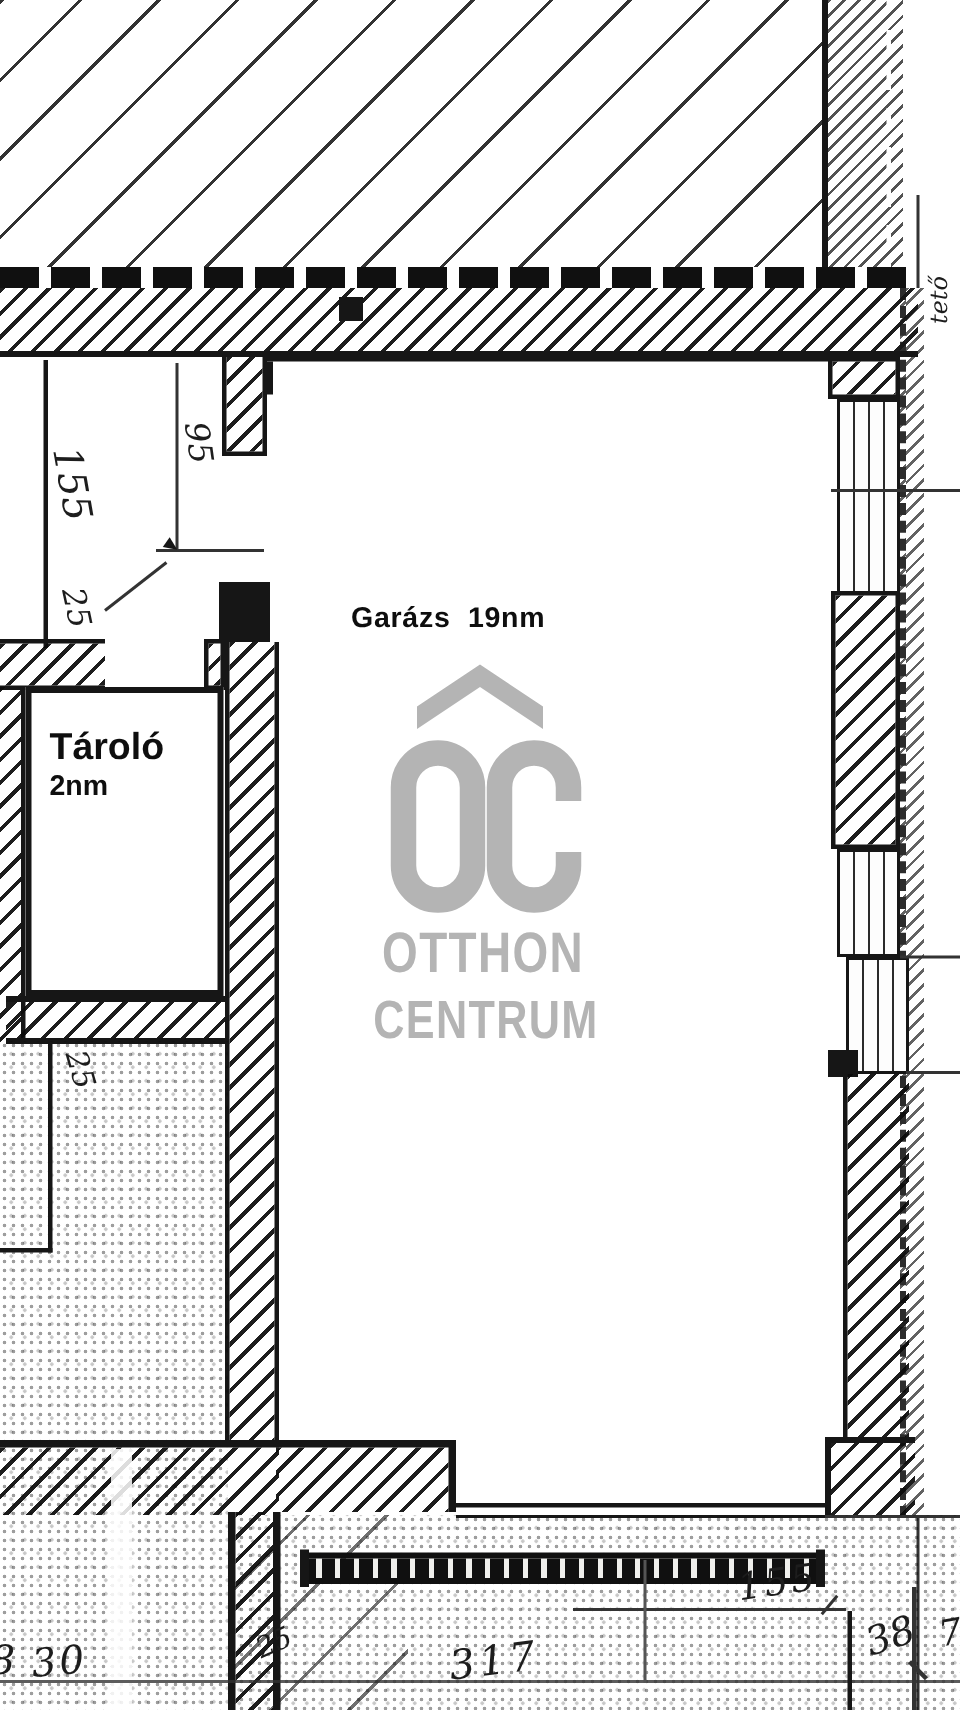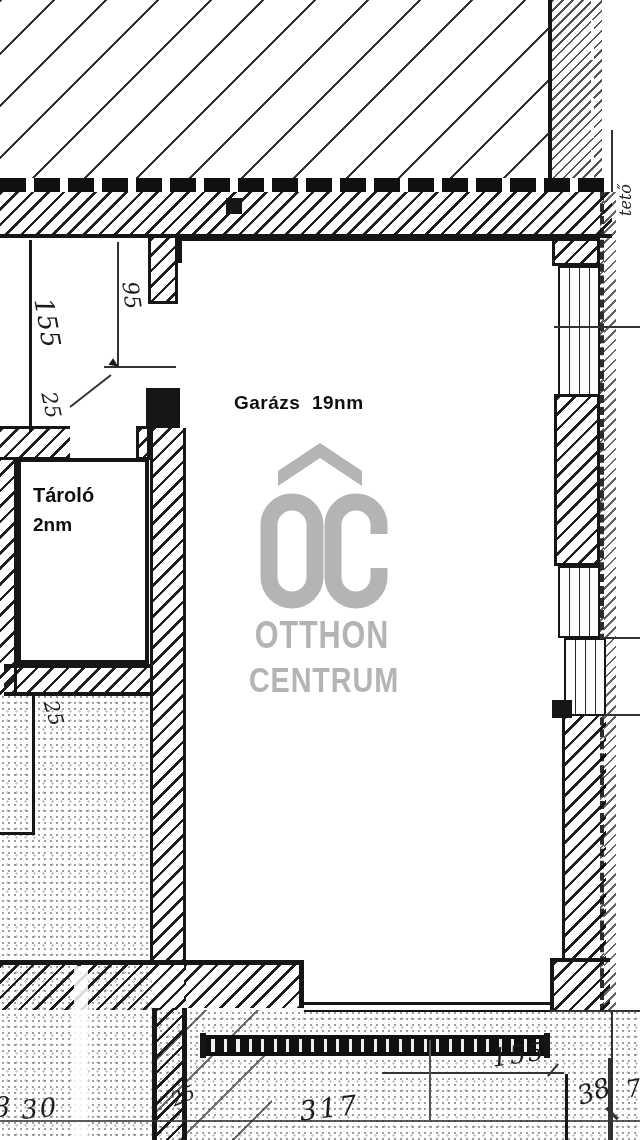--- a/index.html
+++ b/index.html
@@ -105,22 +105,22 @@
 
   <svg class="abs" style="left:225px;top:438px;" width="200" height="270" viewBox="0 0 200 270">
     <path d="M53 48 L53 33 L95 5 L137 33 L137 48 L95 20 Z" fill="#b4b4b4"></path>
     <rect x="44" y="64" width="46" height="98" rx="23" fill="none" stroke-width="17" stroke="#b4b4b4"></rect>
     <rect x="108" y="64" width="46" height="98" rx="23" fill="none" stroke-width="17" stroke="#b4b4b4"></rect>
     <rect x="136" y="96" width="34" height="34" fill="#ffffff"></rect>
     <text x="0" y="0" transform="translate(97,210) scale(0.9,1.12)" text-anchor="middle" font-family="Liberation Sans, sans-serif" font-size="34" font-weight="bold" letter-spacing="1" fill="#b4b4b4">OTTHON</text>
     <text x="0" y="0" transform="translate(99,254) scale(0.9,1.12)" text-anchor="middle" font-family="Liberation Sans, sans-serif" font-size="32" font-weight="bold" letter-spacing="1" fill="#b4b4b4">CENTRUM</text>
   </svg>
 
-  <div class="abs lbl" style="left:234px;top:392px;font-size:19px;letter-spacing:.5px;">Garázs  19nm</div>
-  <div class="abs lbl" style="left:33px;top:484px;font-size:20px;">Tároló</div>
+  <div class="abs lbl" style="left:234px;top:402px;font-size:19px;letter-spacing:.5px;">Garázs  19nm</div>
+  <div class="abs lbl" style="left:33px;top:484px;font-size:25px;">Tároló</div>
   <div class="abs lbl" style="left:33px;top:514px;font-size:19px;">2nm</div>
 
   <div class="abs hand" style="left:56px;top:296px;font-size:26px;transform:rotate(80deg);">155</div>
   <div class="abs hand" style="left:140px;top:280px;font-size:22px;transform:rotate(82deg);">95</div>
   <div class="abs hand" style="left:58px;top:390px;font-size:21px;transform:rotate(78deg);">25</div>
   <div class="abs hand" style="left:60px;top:698px;font-size:20px;transform:rotate(74deg);">25</div>
   <div class="abs hand" style="left:-7px;top:1094px;font-size:27px;">8</div>
   <div class="abs hand" style="left:20px;top:1097px;font-size:26px;transform:rotate(-5deg);letter-spacing:2px;">30</div>
   <div class="abs hand" style="left:168px;top:1092px;font-size:19px;transform:rotate(-24deg);">25</div>
   <div class="abs hand" style="left:298px;top:1098px;font-size:27px;transform:rotate(-7deg);letter-spacing:3px;">317</div>

